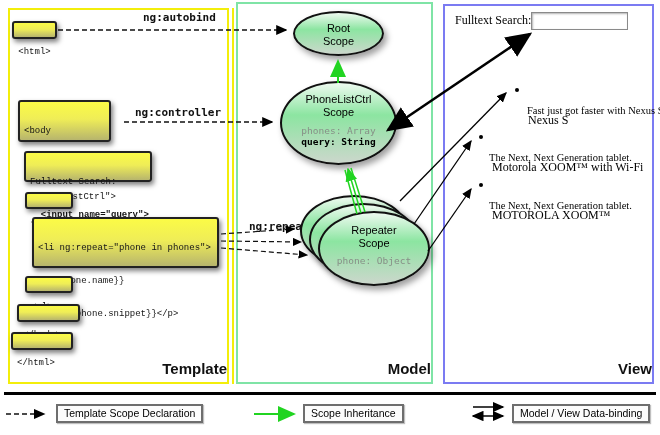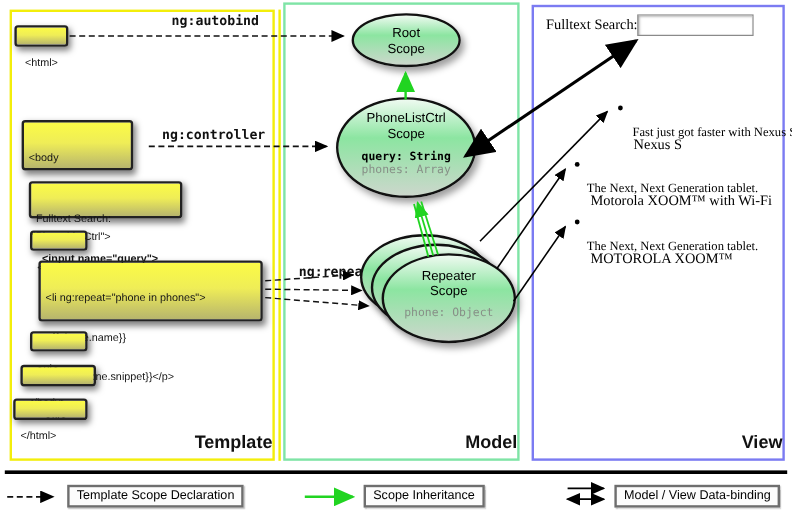--- a/index.html
+++ b/index.html
@@ -12,21 +12,21 @@
   #template-region{left:8px;top:8px;width:221px;height:376px;border:2px solid #f3ee0b;}
   #model-region{left:236px;top:2px;width:197px;height:382px;border:2px solid #7fe4a6;}
   #view-region{left:443px;top:4px;width:211px;height:380px;border:2px solid #7b7bf2;}
   #template-extra-line{position:absolute;left:232px;top:8px;width:2px;height:376px;background:#f3ee0b;}
   .region-label{position:absolute;bottom:5px;left:0;width:100%;text-align:right;
                 font-size:15px;font-weight:bold;color:#111;}
 
   
   .codebox{position:absolute;background:linear-gradient(180deg,#fbfb46 0%,#efed57 45%,#b7b56d 100%);
            border:2px solid #222;border-radius:3px;box-shadow:2px 3px 5px rgba(0,0,0,.5);
-           font-family:Liberation Sans, sans-serif;font-size:9px;line-height:11px;
+           font-family:Liberation Mono, monospace;font-size:9px;line-height:11px;
            color:#141414;padding:2px 4px;white-space:pre;}
   .codebox .cl{white-space:pre;}
   .codebox .b{font-weight:bold;}
   #box-html-open{left:12px;top:21px;width:45px;height:18px;text-align:center;}
   #box-body-open{left:18px;top:100px;width:93px;height:42px;}
   #box-fulltext{left:24px;top:151px;width:128px;height:31px;}
   #box-ul-open{left:25px;top:192px;width:48px;height:17px;padding-top:2px;}
   #box-li-repeat{left:32px;top:217px;width:187px;height:51px;}
   #box-ul-close{left:25px;top:276px;width:48px;height:17px;padding-top:2px;}
   #box-body-close{left:17px;top:304px;width:63px;height:18px;}
@@ -129,22 +129,22 @@
   <div class="anno" id="anno-repeat">ng:repeat</div>
 
   <div class="scope" id="root-scope">
     <div class="title">Root</div>
     <div class="title">Scope</div>
   </div>
   <div class="scope" id="plc-scope">
     <div class="title">PhoneListCtrl</div>
     <div class="title">Scope</div>
     <div class="props">
+      <div class="prop muted">phones: Array</div>
       <div class="prop bold">query: String</div>
-      <div class="prop muted">phones: Array</div>
     </div>
   </div>
   <div class="scope" id="rep-back"></div>
   <div class="scope" id="rep-mid"></div>
   <div class="scope" id="rep-front">
     <div class="title">Repeater</div>
     <div class="title">Scope</div>
     <div class="props">
       <div class="prop muted">phone: Object</div>
     </div>

